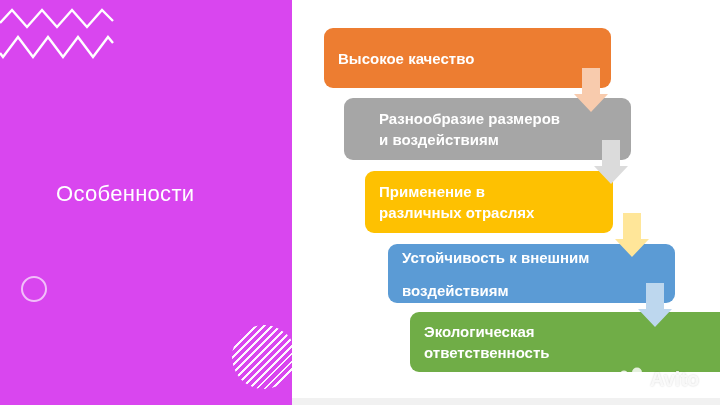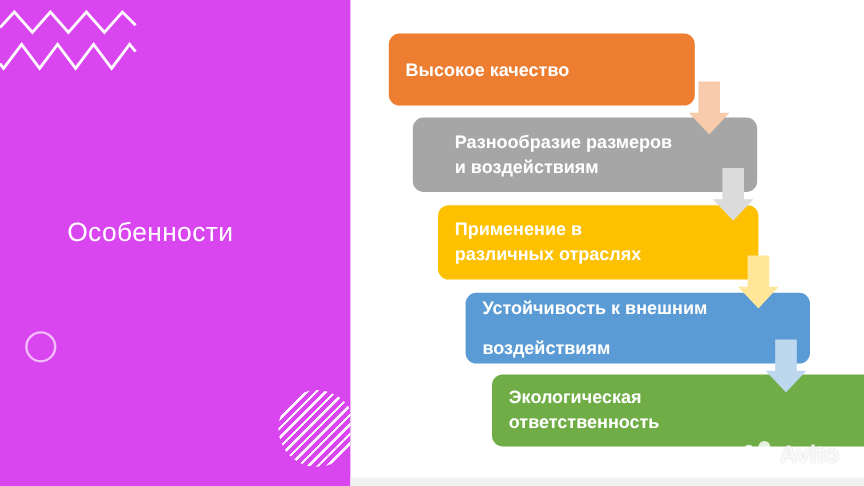--- a/index.html
+++ b/index.html
@@ -53,28 +53,28 @@
     <svg class="zigzag" width="116" height="62" viewBox="0 0 116 62">
       <polyline points="0,20 12,7 27,24 42,7 57,24 72,7 87,24 102,7 113,18" fill="none" stroke="#fff" stroke-width="2.4"></polyline>
       <polyline points="0,50 3,54 18,34 33,54 48,34 63,54 78,34 93,54 108,34 113,40" fill="none" stroke="#fff" stroke-width="2.4"></polyline>
     </svg>
     <div class="slide-title">Особенности</div>
     <div class="accent-dot"></div>
     <div class="striped-circle"></div>
   </div>
 
   <div class="process" id="process">
-      <div class="step" style="left: 324px; top: 28px; width: 255px; height: 60px; background: rgb(237, 125, 49); color: rgb(255, 255, 255);">
+      <div class="step" style="left: 324px; top: 28px; width: 287px; height: 60px; background: rgb(237, 125, 49); color: rgb(255, 255, 255);">
         <span>Высокое качество</span>
       </div>
       <div class="step" style="left: 344px; top: 98px; width: 287px; height: 62px; background: rgb(166, 166, 166); color: rgb(255, 255, 255); padding-left: 35px;">
         <span>Разнообразие размеров</span>
         <span>и воздействиям</span>
       </div>
-      <div class="step" style="left: 365px; top: 171px; width: 267px; height: 62px; background: rgb(254, 193, 1); color: rgb(255, 255, 255);">
+      <div class="step" style="left: 365px; top: 171px; width: 248px; height: 62px; background: rgb(254, 193, 1); color: rgb(255, 255, 255);">
         <span>Применение в</span>
         <span>различных отраслях</span>
       </div>
       <div class="step" style="left: 388px; top: 244px; width: 287px; height: 59px; background: rgb(91, 155, 213); color: rgb(255, 255, 255); gap: 12px;">
         <span>Устойчивость к внешним</span>
         <span>воздействиям</span>
       </div>
       <div class="step" style="left: 410px; top: 312px; width: 333px; height: 60px; background: rgb(112, 173, 71); color: rgb(255, 255, 255);">
         <span>Экологическая</span>
         <span>ответственность</span>

